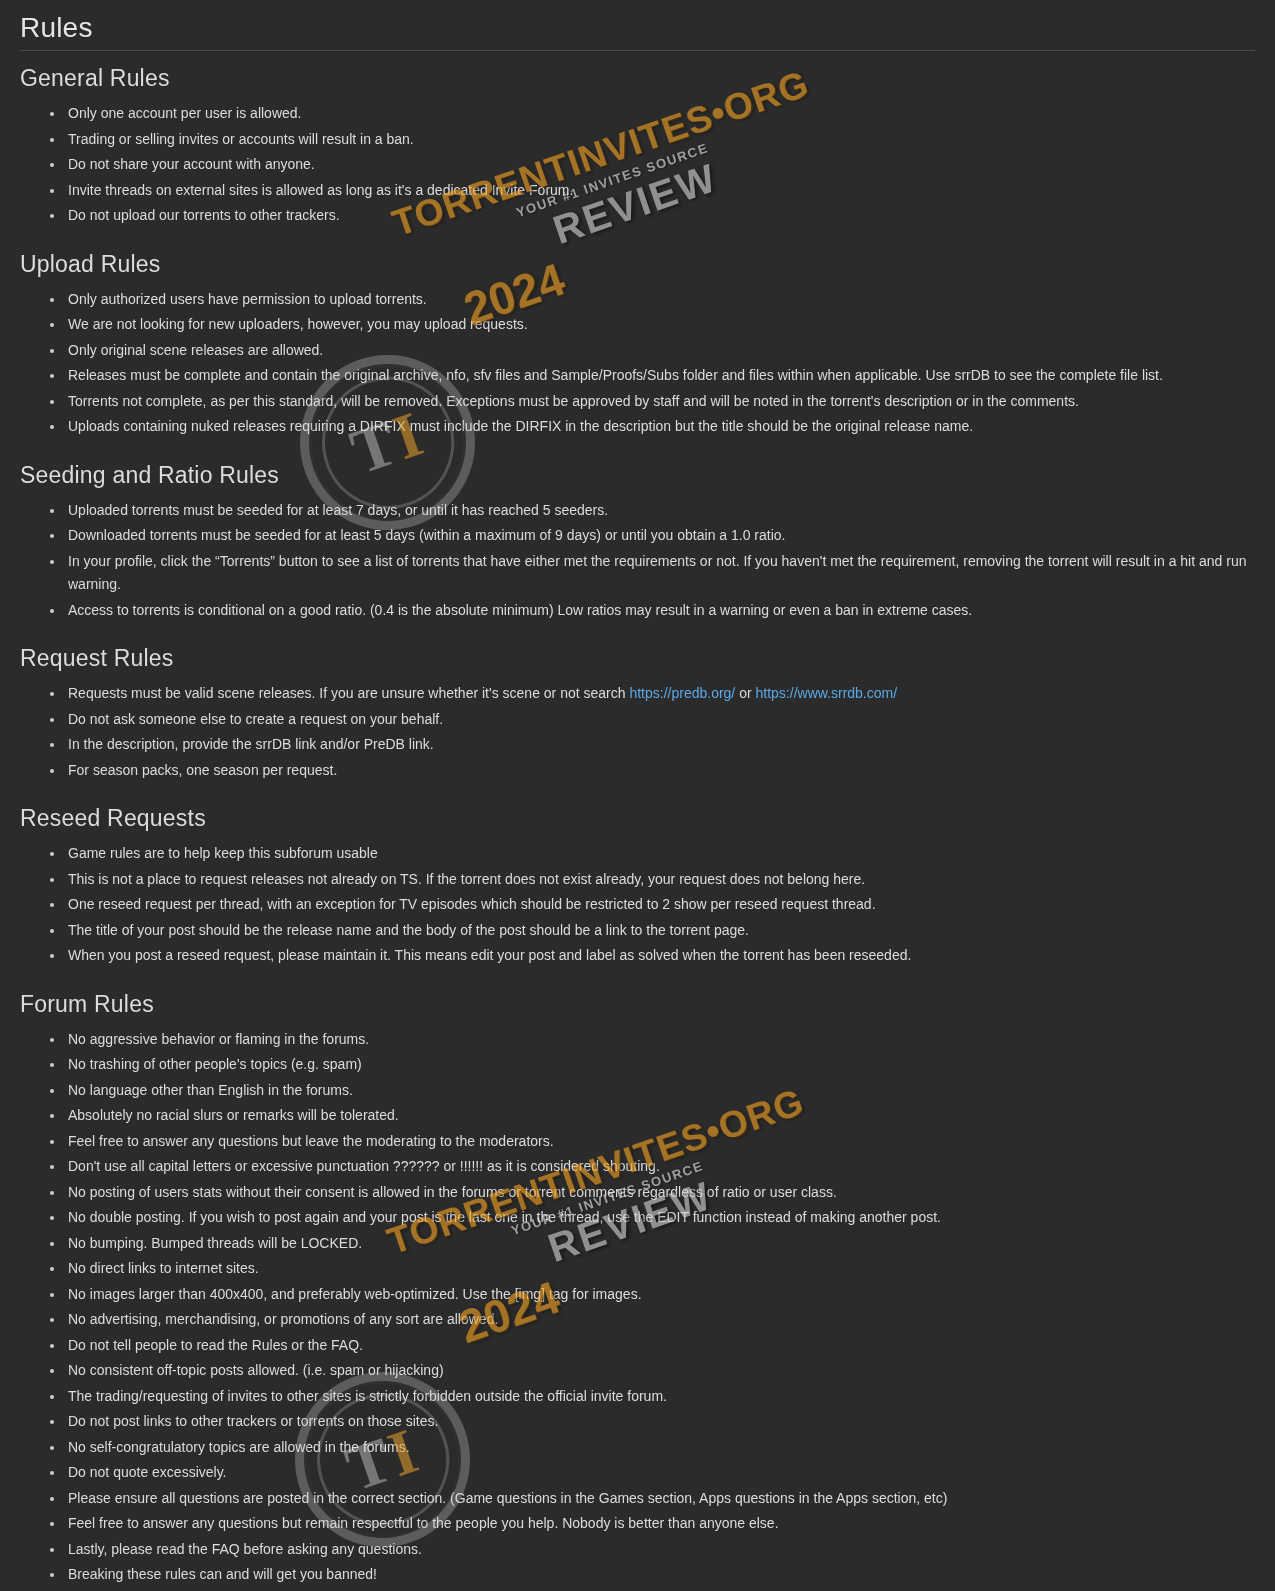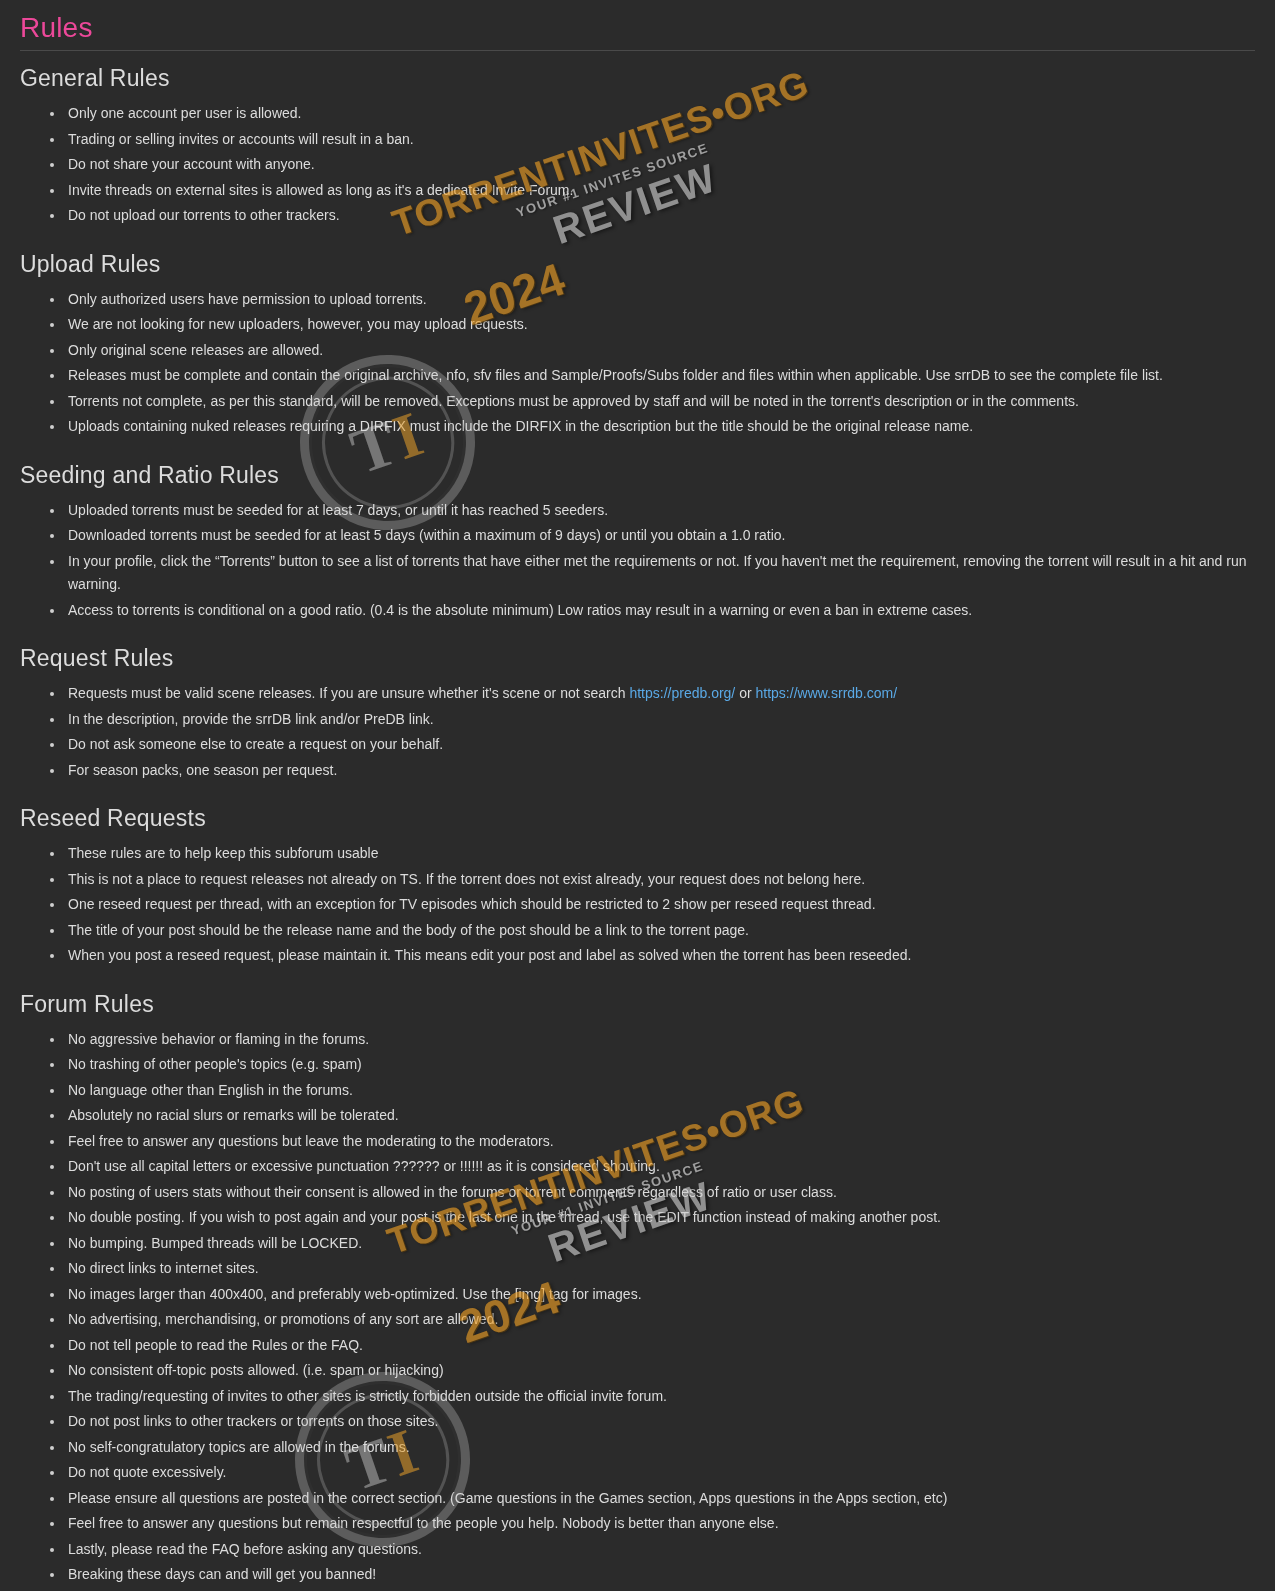--- a/index.html
+++ b/index.html
@@ -17,21 +17,21 @@
     overflow: hidden;
   }
   .page {
     position: relative;
     padding: 8px 20px 10px 20px;
     z-index: 2;
   }
   h1.page-title {
     font-size: 28px;
     font-weight: 400;
-    color: #ec4899;
+    color: #e5e5e5;
     margin: 4px 0 6px 0;
     letter-spacing: 0.2px;
   }
   .title-rule {
     height: 1px;
     background: #4a4a4a;
     margin: 0 0 14px 0;
   }
   h2.section-title {
     font-size: 23px;
@@ -179,28 +179,28 @@
   <ul class="rules">
     <li>Uploaded torrents must be seeded for at least 7 days, or until it has reached 5 seeders.</li>
     <li>Downloaded torrents must be seeded for at least 5 days (within a maximum of 9 days) or until you obtain a 1.0 ratio.</li>
     <li>In your profile, click the “Torrents” button to see a list of torrents that have either met the requirements or not. If you haven't met the requirement, removing the torrent will result in a hit and run warning.</li>
     <li>Access to torrents is conditional on a good ratio. (0.4 is the absolute minimum) Low ratios may result in a warning or even a ban in extreme cases.</li>
   </ul>
 
   <h2 class="section-title">Request Rules</h2>
   <ul class="rules">
     <li><span>Requests must be valid scene releases. If you are unsure whether it's scene or not search </span><a class="ext-link" href="#">https://predb.org/</a><span> or </span><a class="ext-link" href="#">https://www.srrdb.com/</a></li>
+    <li>Do not ask someone else to create a request on your behalf.</li>
     <li>In the description, provide the srrDB link and/or PreDB link.</li>
-    <li>Do not ask someone else to create a request on your behalf.</li>
     <li>For season packs, one season per request.</li>
   </ul>
 
   <h2 class="section-title">Reseed Requests</h2>
   <ul class="rules">
-    <li>These rules are to help keep this subforum usable</li>
+    <li>Game rules are to help keep this subforum usable</li>
     <li>This is not a place to request releases not already on TS. If the torrent does not exist already, your request does not belong here.</li>
     <li>One reseed request per thread, with an exception for TV episodes which should be restricted to 2 show per reseed request thread.</li>
     <li>The title of your post should be the release name and the body of the post should be a link to the torrent page.</li>
     <li>When you post a reseed request, please maintain it. This means edit your post and label as solved when the torrent has been reseeded.</li>
   </ul>
 
   <h2 class="section-title">Forum Rules</h2>
   <ul class="rules">
     <li>No aggressive behavior or flaming in the forums.</li>
     <li>No trashing of other people's topics (e.g. spam)</li>
@@ -216,21 +216,21 @@
     <li>No advertising, merchandising, or promotions of any sort are allowed.</li>
     <li>Do not tell people to read the Rules or the FAQ.</li>
     <li>No consistent off-topic posts allowed. (i.e. spam or hijacking)</li>
     <li>The trading/requesting of invites to other sites is strictly forbidden outside the official invite forum.</li>
     <li>Do not post links to other trackers or torrents on those sites.</li>
     <li>No self-congratulatory topics are allowed in the forums.</li>
     <li>Do not quote excessively.</li>
     <li>Please ensure all questions are posted in the correct section. (Game questions in the Games section, Apps questions in the Apps section, etc)</li>
     <li>Feel free to answer any questions but remain respectful to the people you help. Nobody is better than anyone else.</li>
     <li>Lastly, please read the FAQ before asking any questions.</li>
-    <li>Breaking these days can and will get you banned!</li>
+    <li>Breaking these rules can and will get you banned!</li>
   </ul>
 </div>
 
 <div class="wm-layer">
 
   <div class="wm" style="left: 400px; top: 130px; transform: rotate(-19deg);">
     <div class="wm-row1">TORRENTINVITES•ORG</div>
     <div class="wm-row2">YOUR #1 INVITES SOURCE</div>
     <div class="wm-row3">REVIEW</div>
     <div class="wm-year" style="margin-left: 40px; margin-top: -4px;">2024</div>

